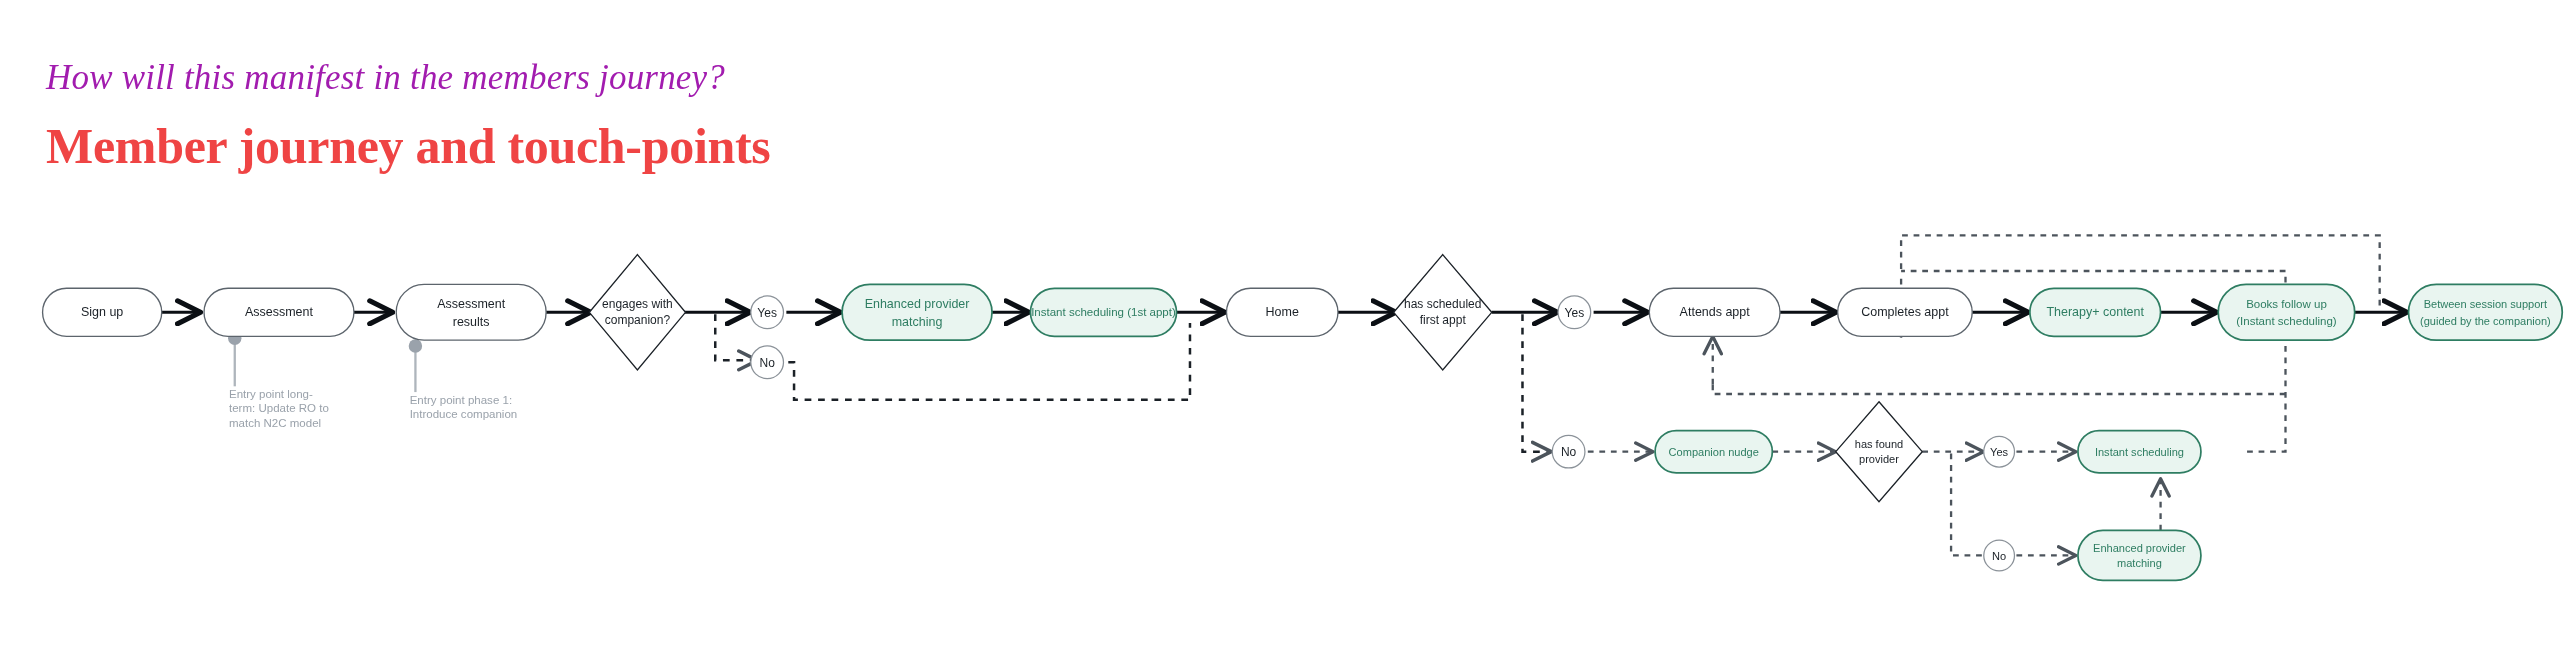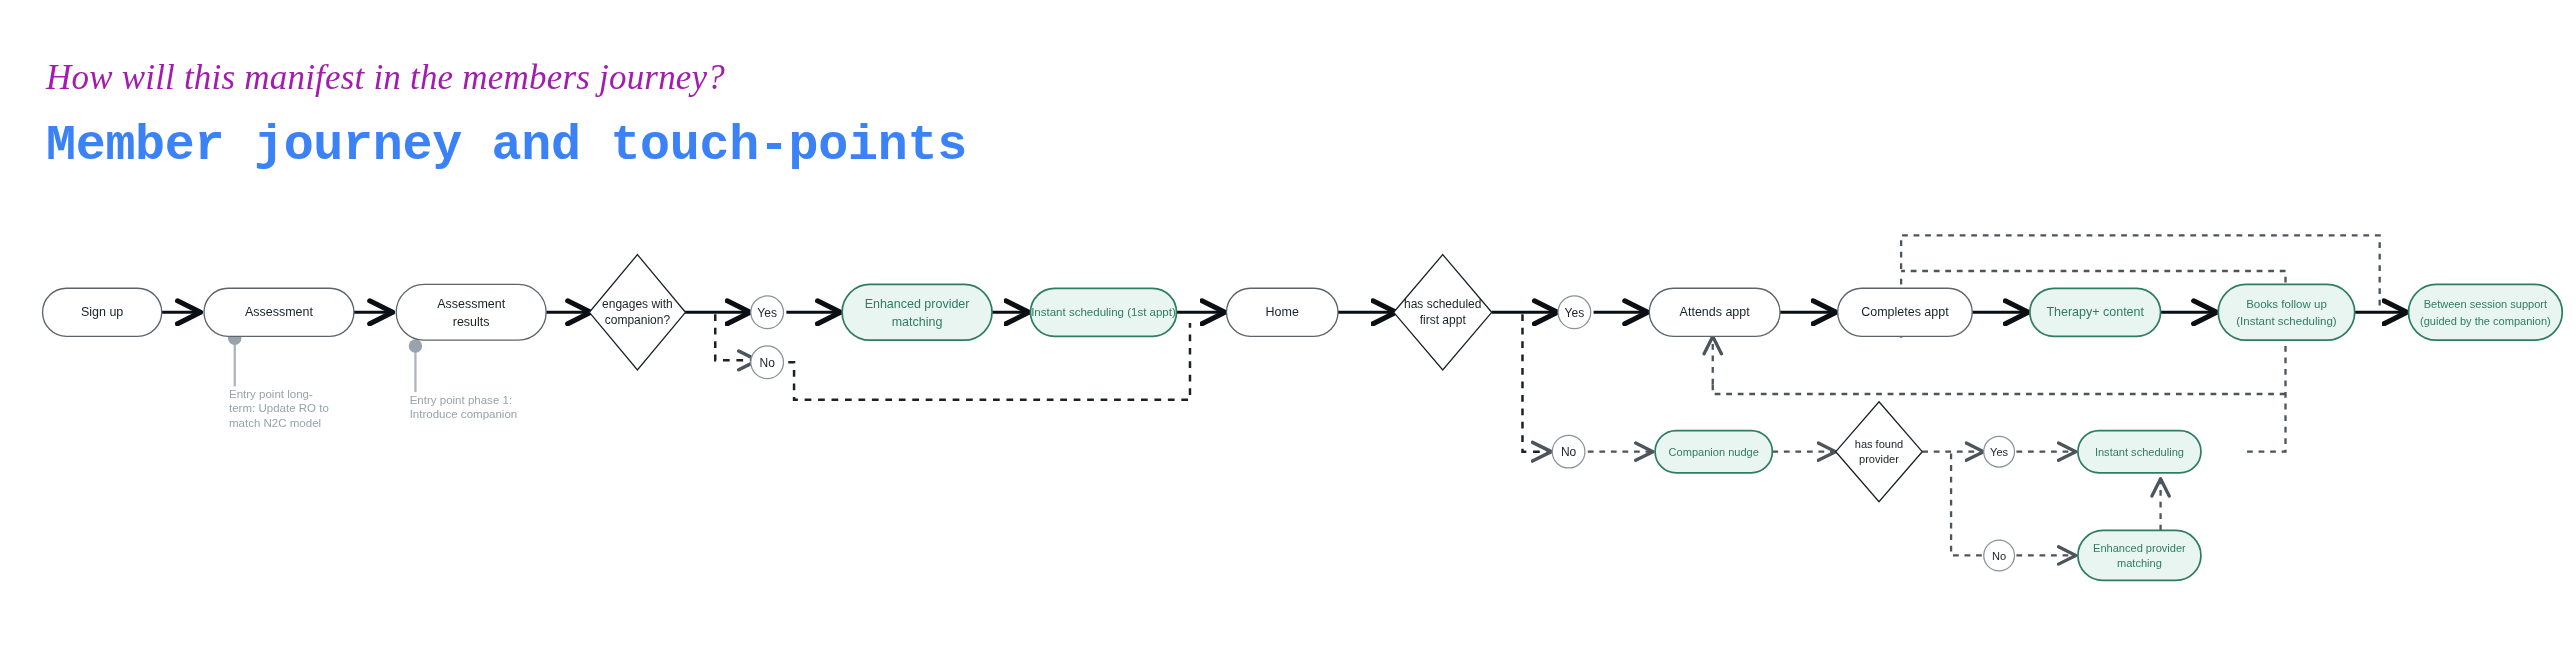--- a/index.html
+++ b/index.html
@@ -23,25 +23,25 @@
     top: 58px;
     font-family: "Liberation Serif", serif;
     font-style: italic;
     font-size: 35px;
     letter-spacing: 0.2px;
     color: #a21caf;
     white-space: nowrap;
   }
   .title {
     top: 117px;
-    font-family: Liberation Mono, monospace;
+    font-family: Liberation Serif, serif;
     font-weight: bold;
     font-size: 50px;
     letter-spacing: -0.3px;
-    color: #3b82f6;
+    color: #ef4444;
     white-space: nowrap;
   }
   svg#flow { position:absolute; left:0; top:0; width:2576px; height:665px; }
   svg#flow text { font-family: "Liberation Sans", sans-serif; }
   .nd-label { font-size: 13px; fill: #1b2127; }
   .nd-label-g { font-size: 13px; fill: #2e7d62; }
   .dm-label { font-size: 12.5px; fill: #1b2127; }
   .yn-label { font-size: 12.5px; fill: #1b2127; }
   .ann-label { font-size: 12px; fill: #9aa2ab; }
 </style>

